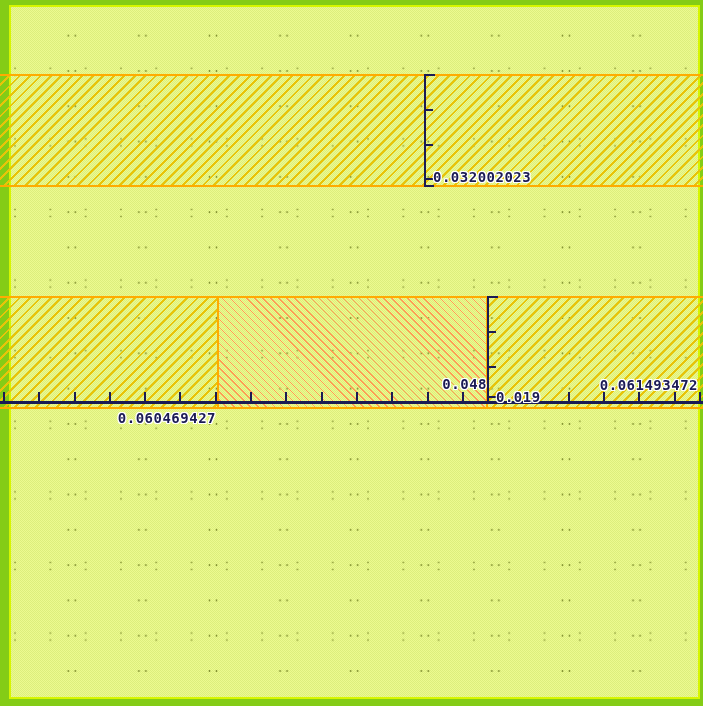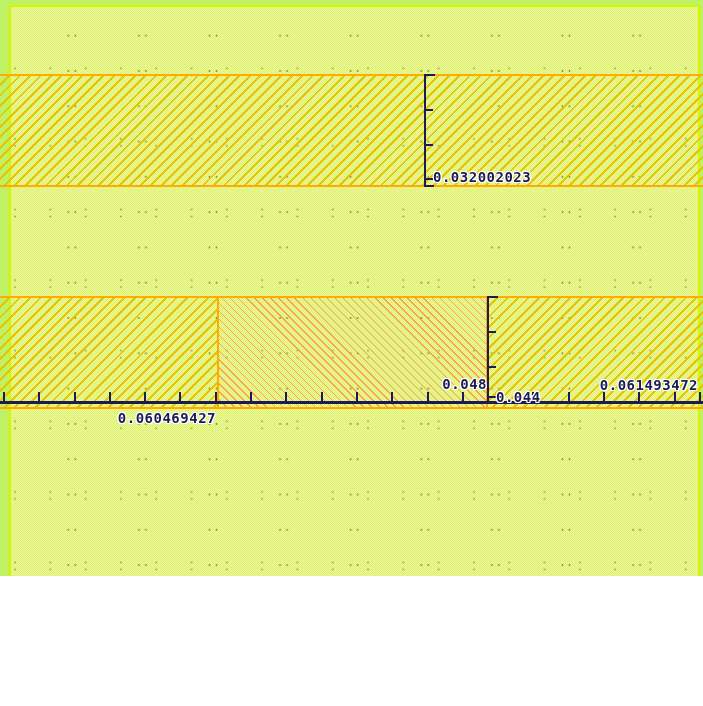--- a/index.html
+++ b/index.html
@@ -1,16 +1,16 @@
 <!DOCTYPE html>
 <html><head>
 <meta charset="utf-8">
 <style>
   html,body{margin:0;padding:0;background:#ffffff;}
-  .canvas{position:relative;width:703px;height:576px;overflow:hidden;background:#bef264;
+  .canvas{position:relative;width:703px;height:706px;overflow:hidden;background:#84cc16;
           font-family:"DejaVu Sans Mono","Liberation Mono",monospace;}
   
   .bg-rect{position:absolute;left:9px;top:5px;width:691px;height:694px;box-sizing:border-box;
     border:2px solid #d6f600;
     background-image:
       radial-gradient(circle, rgba(125,140,45,.95) 0 .8px, rgba(0,0,0,0) 1.2px),
       radial-gradient(circle, rgba(125,140,45,.95) 0 .8px, rgba(0,0,0,0) 1.2px),
       radial-gradient(circle, rgba(125,140,45,.70) 0 .8px, rgba(0,0,0,0) 1.2px),
       radial-gradient(circle, rgba(125,140,45,.70) 0 .8px, rgba(0,0,0,0) 1.2px),
       repeating-conic-gradient(#ecfa90 0% 25%, #dcee7c 0% 50%);
@@ -69,21 +69,21 @@
     <div class="tick" style="left:426px;top:185px;width:8px;height:2px;"></div>
     <div class="mlabel lbl-v1">0.032002023</div>
   </div>
 
   <div>
     <div class="rline v2-line"></div>
     <div class="tick" style="left:489px;top:296px;width:9px;height:2px;"></div>
     <div class="tick" style="left:489px;top:331px;width:7px;height:2px;"></div>
     <div class="tick" style="left:489px;top:366px;width:7px;height:2px;"></div>
     <div class="tick" style="left:489px;top:396px;width:7px;height:2px;"></div>
-    <div class="mlabel lbl-v2">0.044</div>
+    <div class="mlabel lbl-v2">0.019</div>
   </div>
 
   <div>
     <div class="rline h-line"></div>
     <div class="h-ticks"></div>
     <div class="tick" style="left:699px;top:392px;width:2px;height:9px;"></div>
     <div class="mlabel lbl-seg-left">0.060469427</div>
     <div class="mlabel lbl-seg-mid">0.048</div>
     <div class="mlabel lbl-seg-right">0.061493472</div>
   </div>

